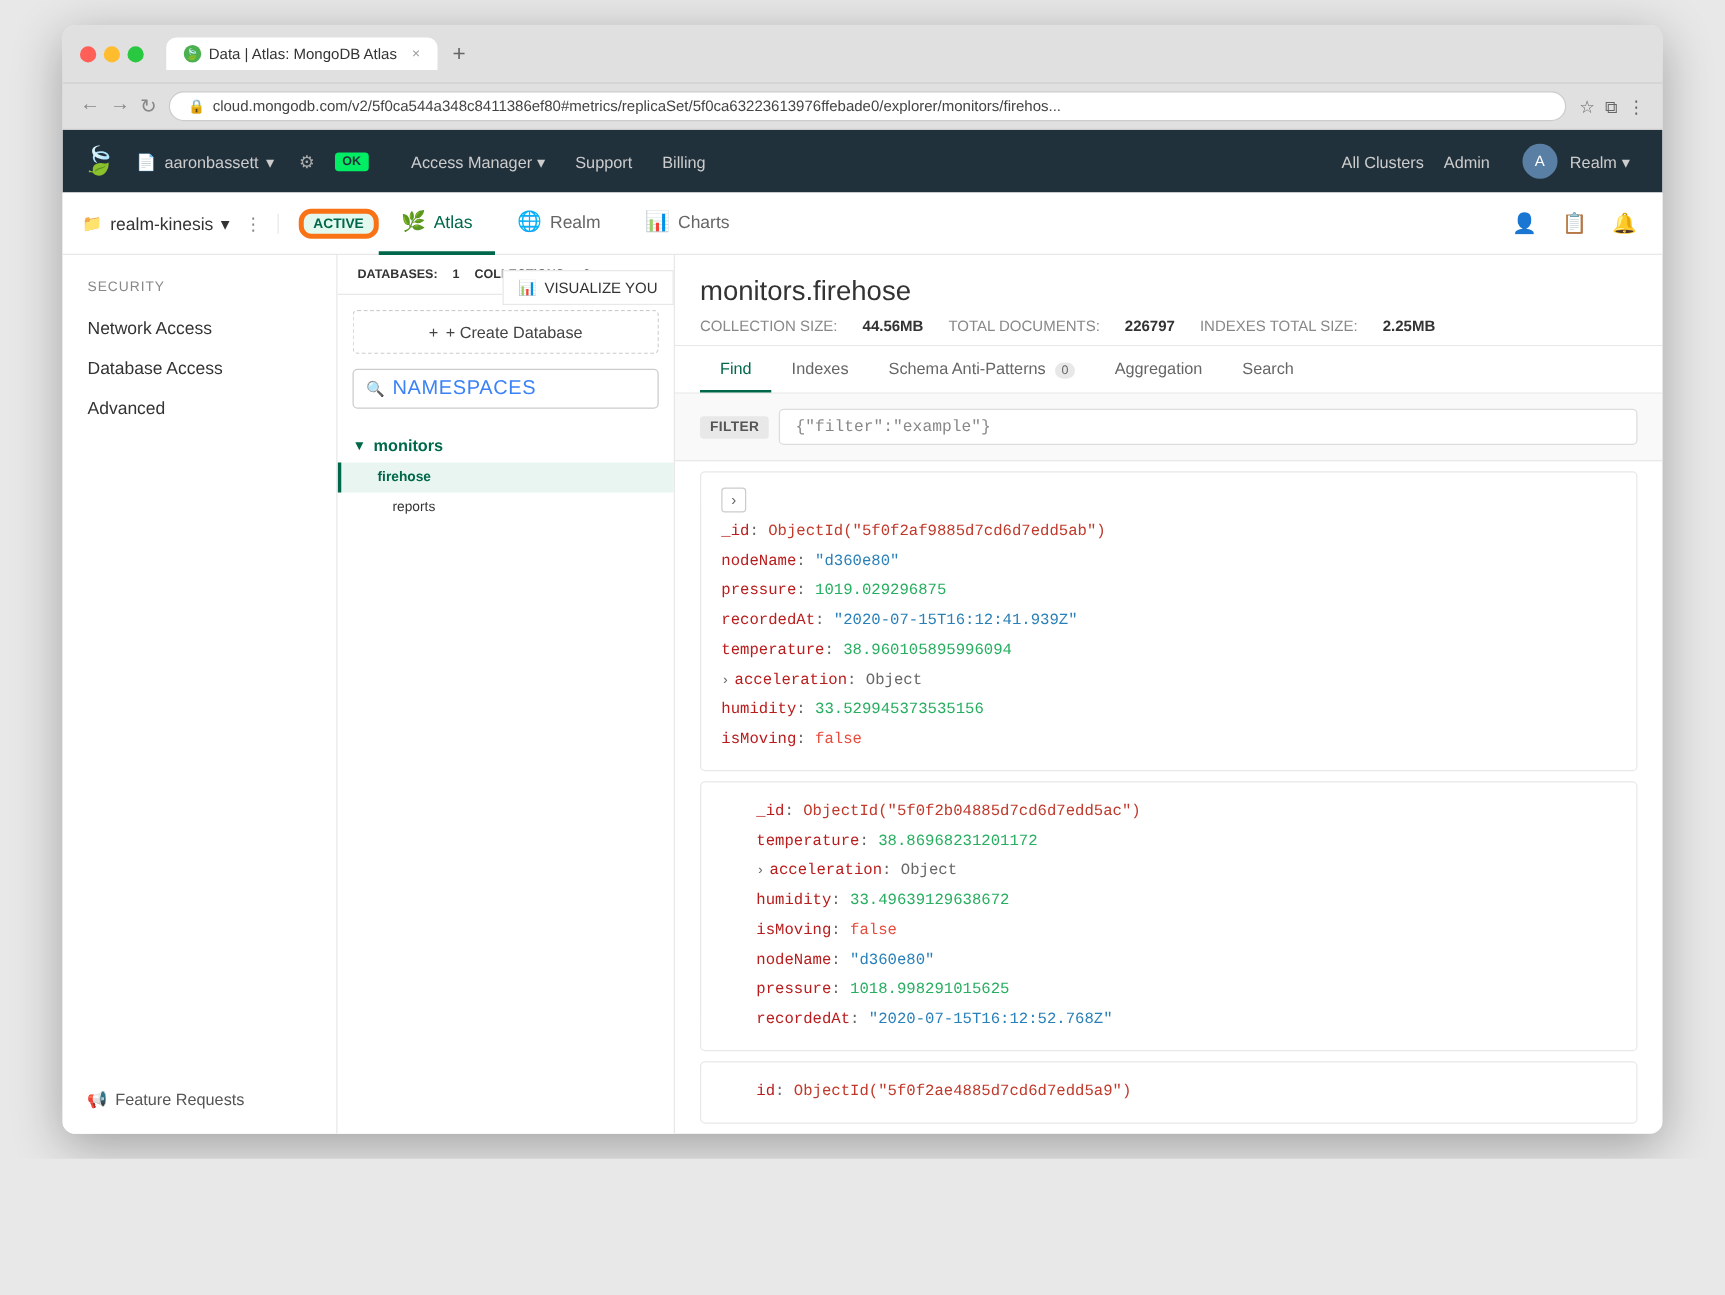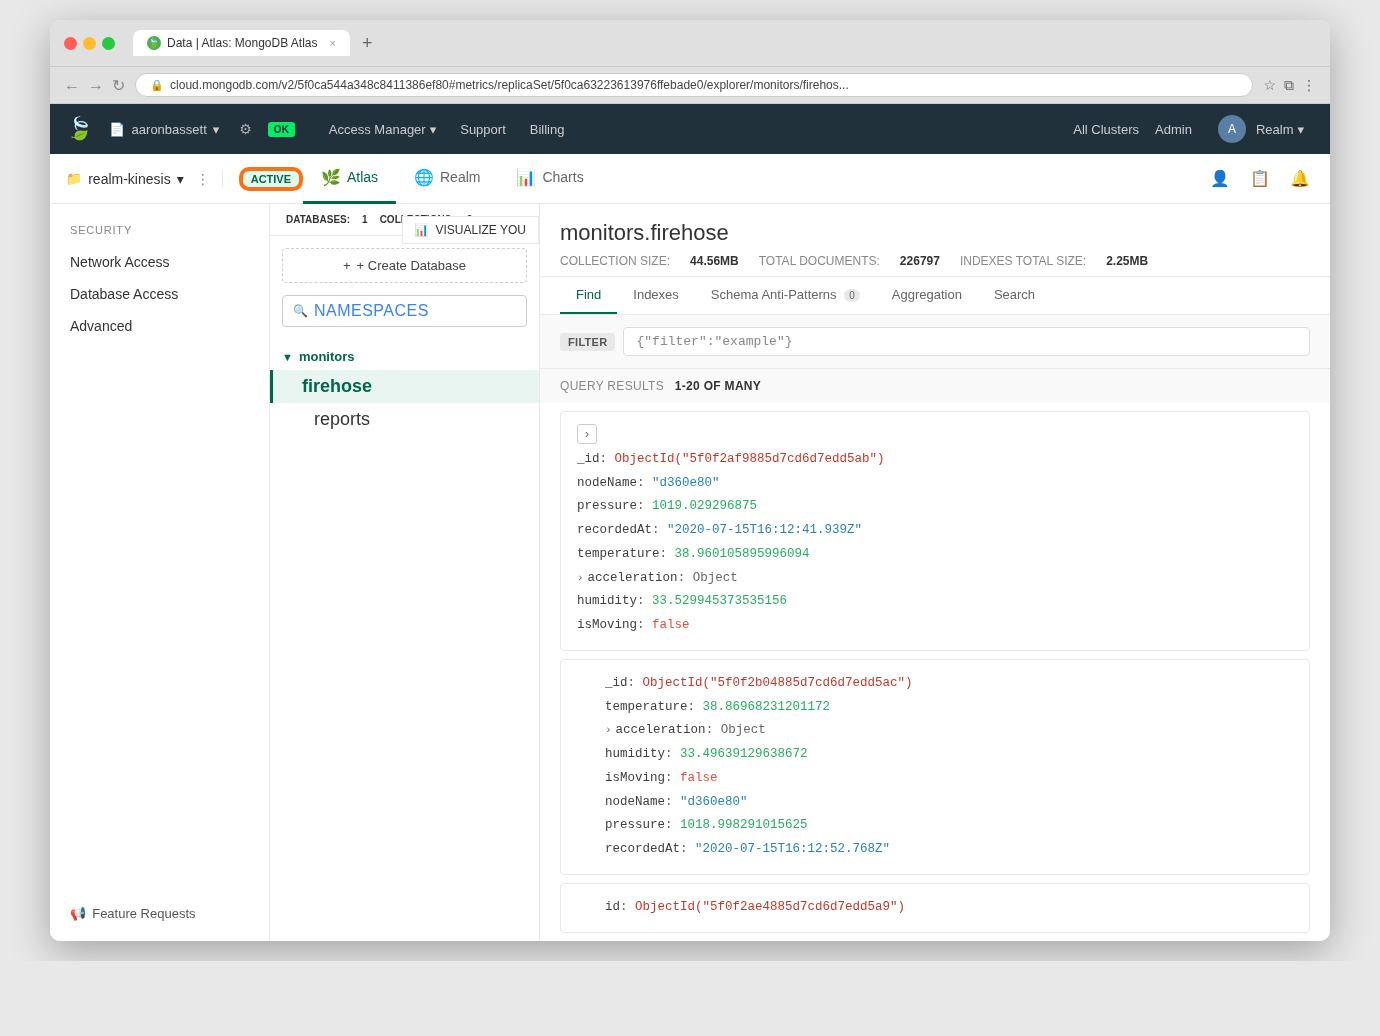--- a/index.html
+++ b/index.html
@@ -235,21 +235,21 @@
       color: #00684a;
       font-weight: 600;
       cursor: pointer;
       display: flex;
       align-items: center;
       gap: 6px;
     }
     .db-arrow { color: #00684a; font-size: 11px; }
     .collection-item {
       padding: 6px 12px 6px 44px;
-      font-size: 18px;
+      font-size: 11px;
       color: #333;
       cursor: pointer;
       display: flex;
       align-items: center;
     }
     .collection-item.active {
       background: #e8f5f0;
       color: #00684a;
       font-weight: 600;
       border-left: 3px solid #00684a;
@@ -325,21 +325,21 @@
       border: 1px solid #ccc;
       border-radius: 3px;
       cursor: pointer;
       font-size: 12px;
       color: #666;
       background: white;
       margin-right: 8px;
       vertical-align: middle;
     }
     .doc-fields { font-size: 12.5px; line-height: 1.9; font-family: 'Courier New', monospace; }
-    .field-key { color: #404040; font-weight: 500; }
+    .field-key { color: #b91c1c; font-weight: 500; }
     .field-colon { color: #666; }
     .field-objectid { color: #c0392b; }
     .field-string { color: #2980b9; }
     .field-number { color: #27ae60; }
     .field-bool-false { color: #e74c3c; }
     .field-object { color: #666; }
     .field-chevron { color: #666; font-size: 11px; margin-right: 4px; }
 
     
     .feature-requests {
@@ -567,25 +567,20 @@
 
         <div class="filter-bar">
           <div class="filter-input-row">
             <span class="filter-badge">FILTER</span>
             <div class="filter-input-wrapper">
               <span class="filter-text">{"filter":"example"}</span>
             </div>
           </div>
         </div>
 
-        <div class="query-results-header">
-          <span>QUERY RESULTS</span>
-          &nbsp;
-          <strong>1-20 OF MANY</strong>
-        </div>
 
         <div class="document-card">
           <div>
             <span class="doc-expand-btn">›</span>
             <span class="doc-fields">
               <div>
                 <span class="field-key">_id</span><span class="field-colon">: </span><span class="field-objectid">ObjectId("5f0f2af9885d7cd6d7edd5ab")</span>
               </div>
               <div>
                 <span class="field-key">nodeName</span><span class="field-colon">: </span><span class="field-string">"d360e80"</span>

